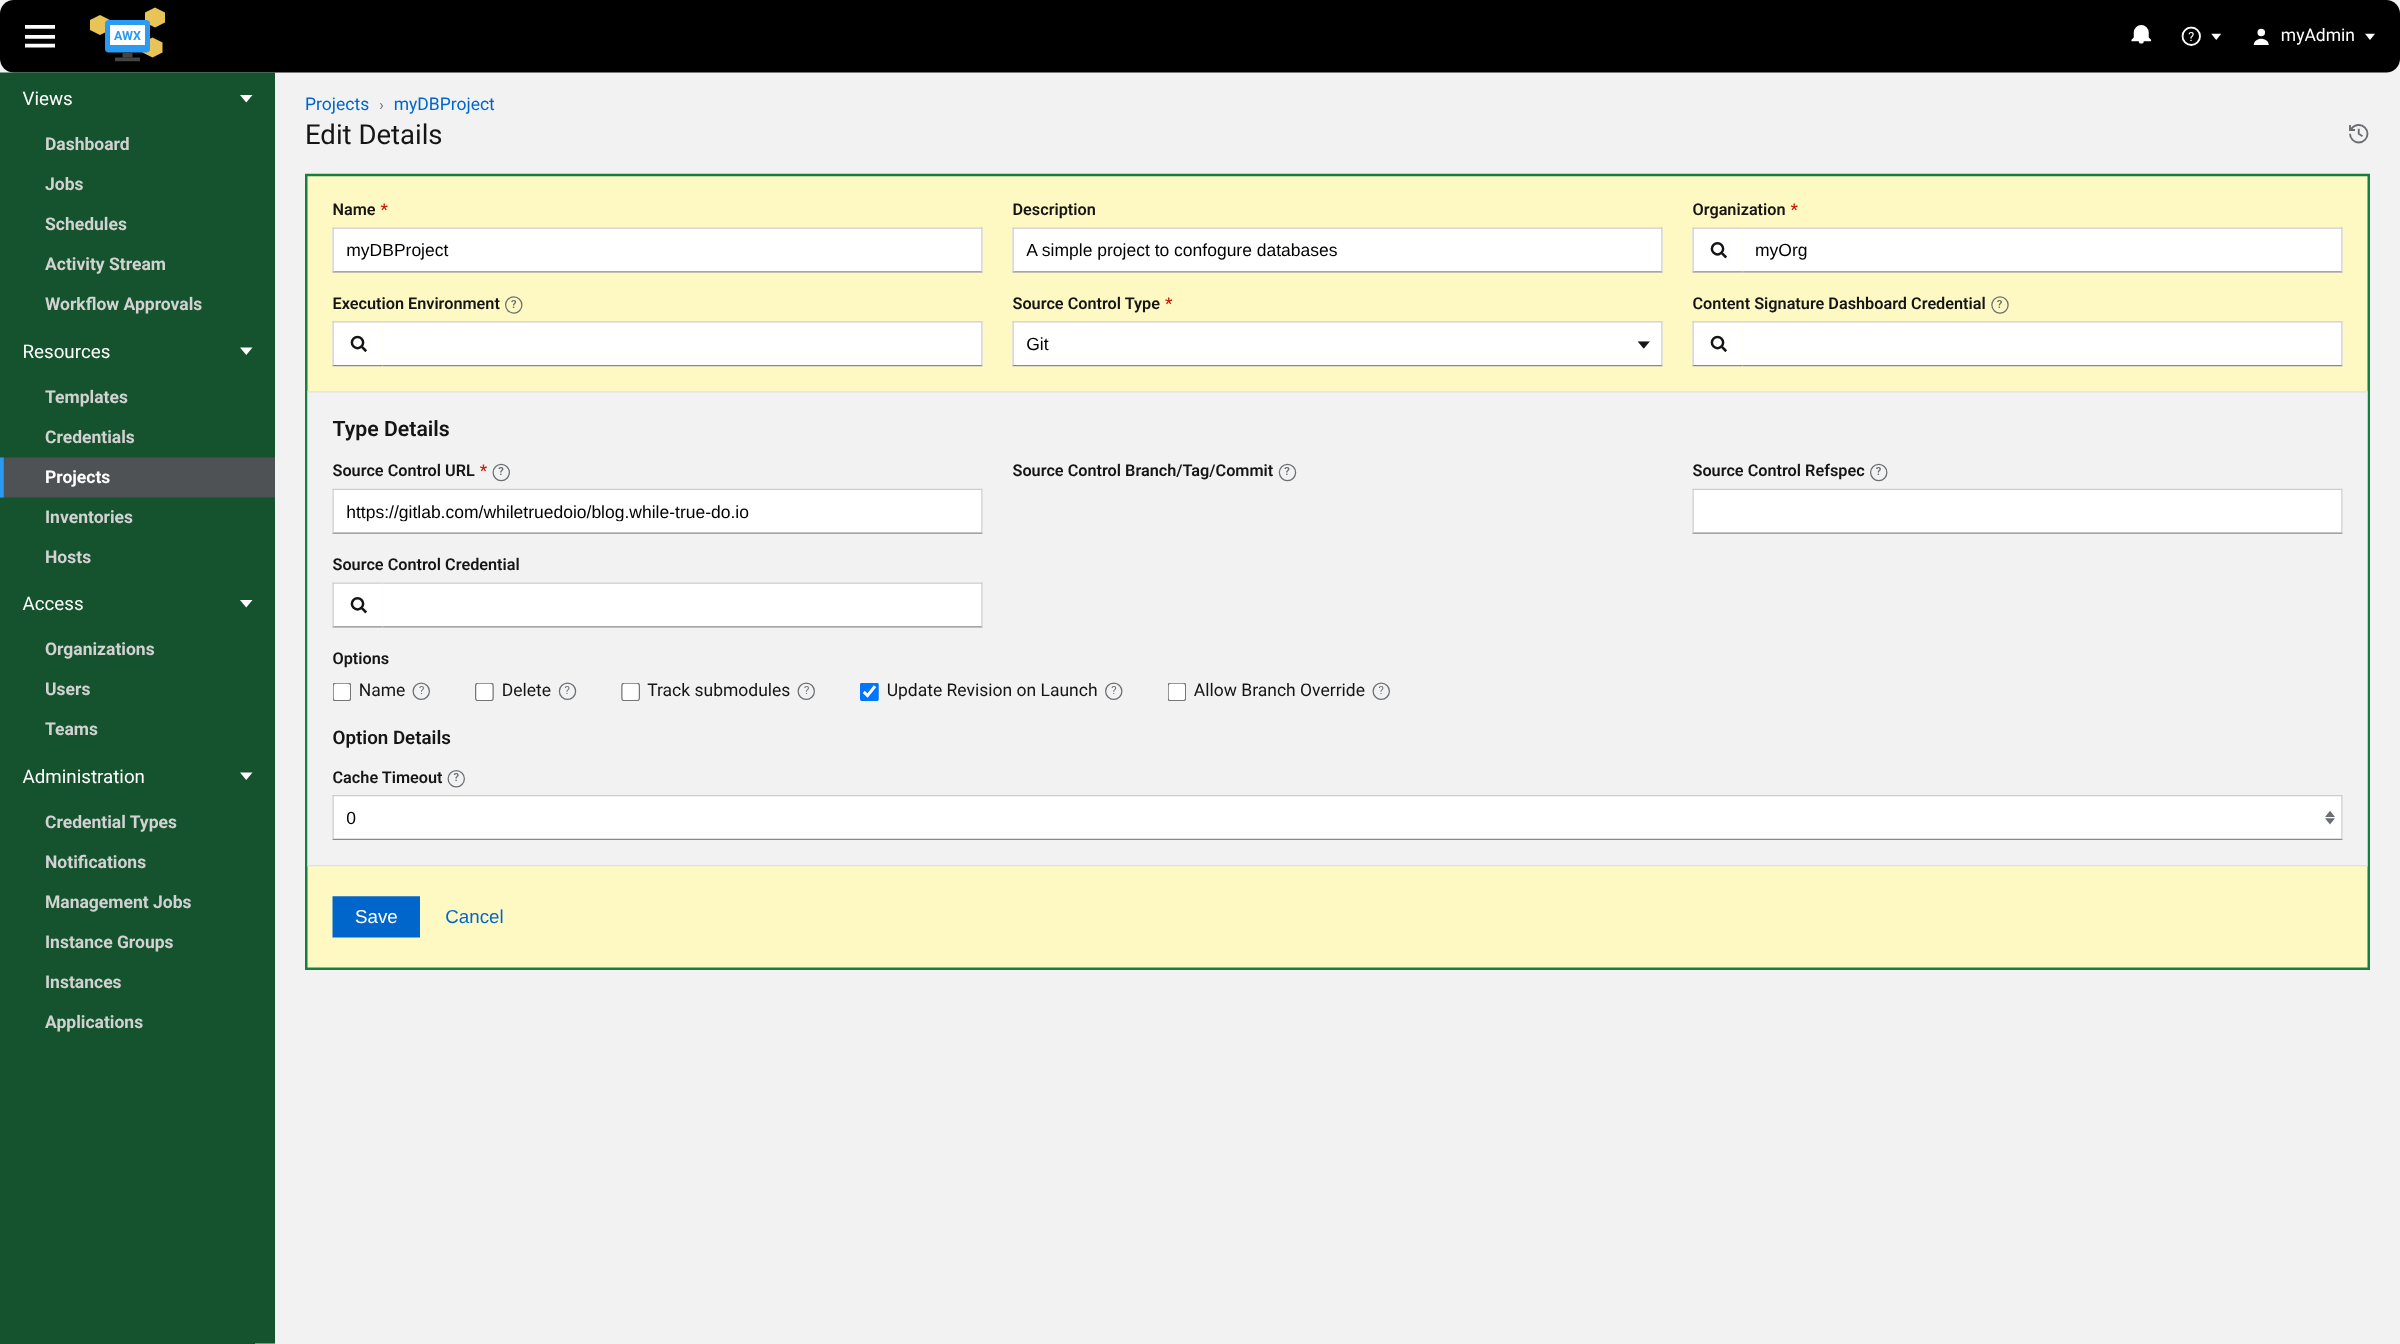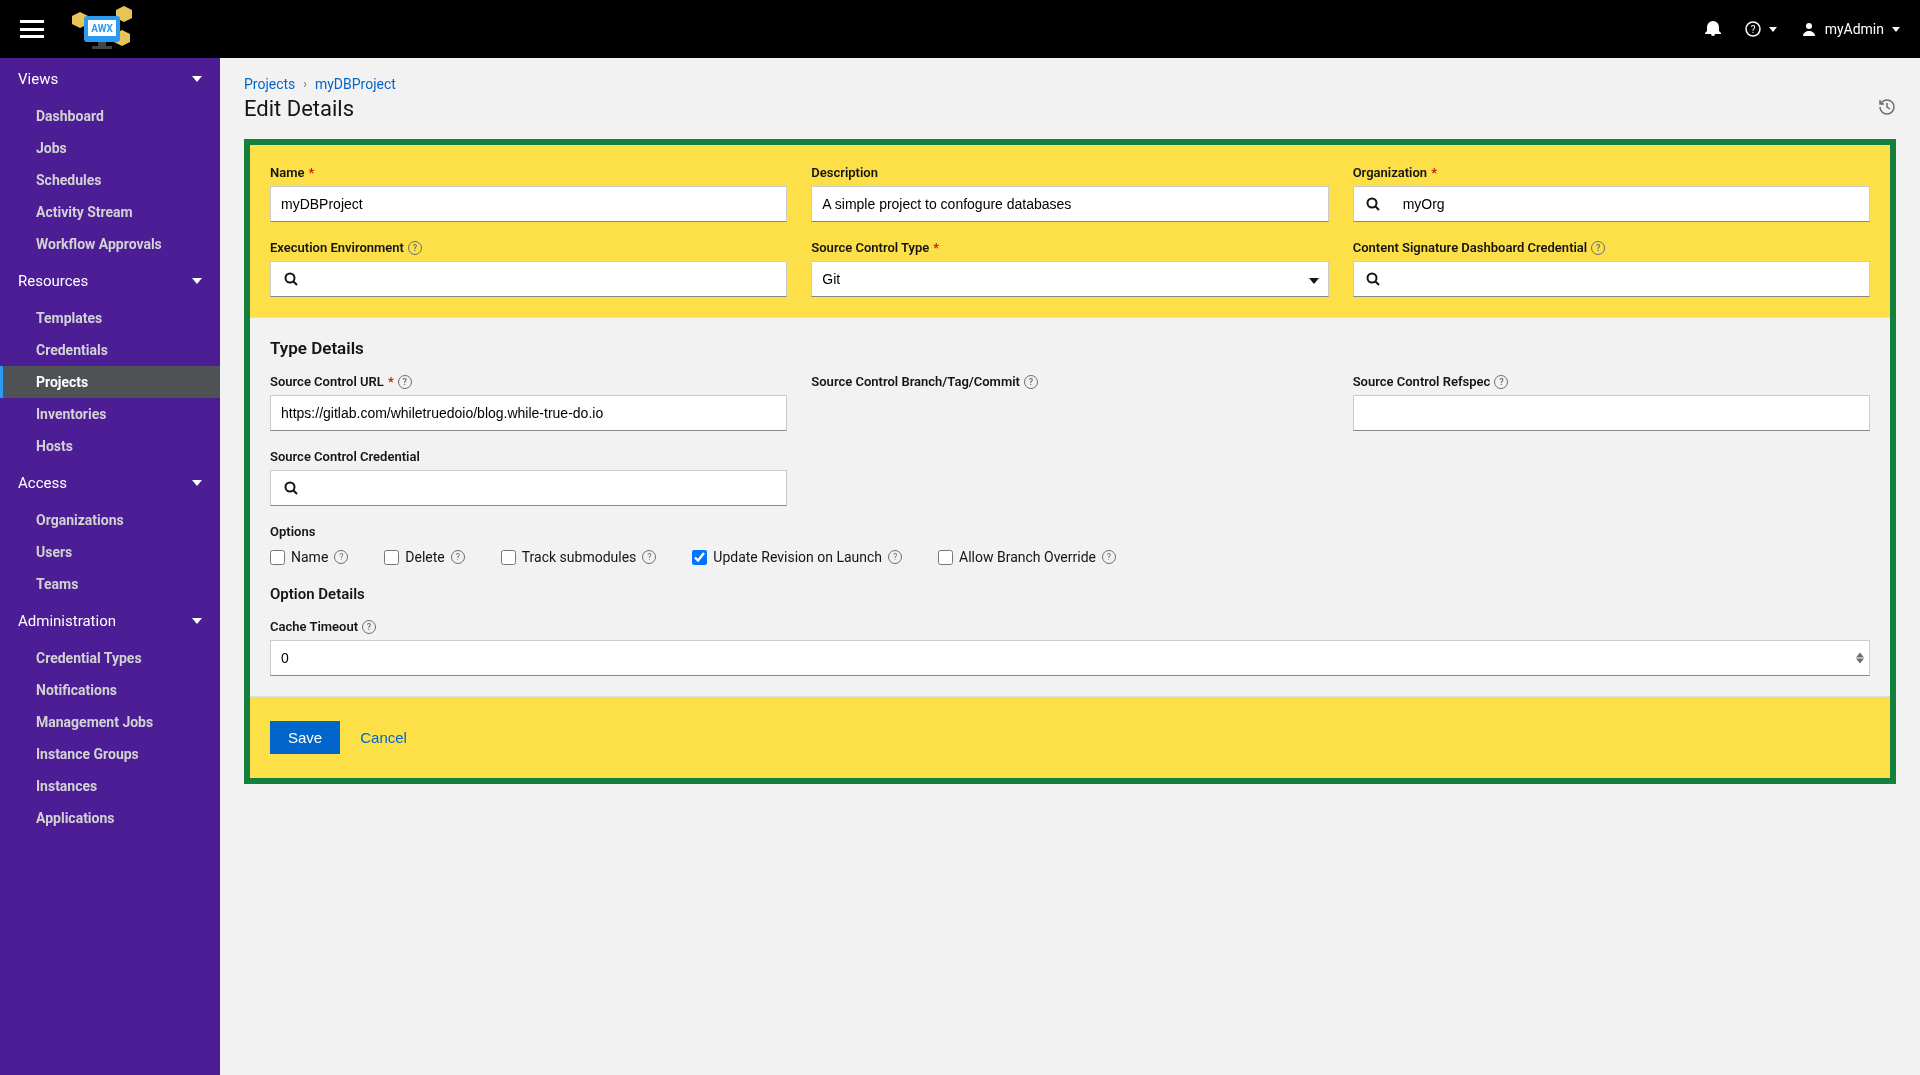--- a/index.html
+++ b/index.html
@@ -1,45 +1,45 @@
 <!DOCTYPE html>
 <html><head>
 <meta charset="utf-8">
 <style>
   * { box-sizing: border-box; margin: 0; padding: 0; }
   body { font-family: -apple-system, BlinkMacSystemFont, "Segoe UI", Roboto, "Helvetica Neue", Arial, sans-serif; font-size: 14px; color: #151515; background: #f2f2f2; }
   
-  .topbar { height: 58px; background: #000; display: flex; align-items: center; justify-content: space-between; padding: 0 20px; }
+  .topbar { height: 58px; background: #000; display: flex; align-items: center; justify-content: space-between; padding: 0 20px; border-radius: 11px; }
   .topbar-left { display: flex; align-items: center; gap: 18px; }
   .hamburger { width: 24px; height: 18px; display: flex; flex-direction: column; justify-content: space-between; cursor: pointer; }
   .hamburger span { height: 3px; background: #fff; display: block; }
   .logo { width: 80px; height: 50px; position: relative; }
   .logo svg { width: 100%; height: 100%; }
   .topbar-right { display: flex; align-items: center; gap: 24px; color: #fff; }
   .topbar-icon { width: 16px; height: 16px; cursor: pointer; }
   .topbar-item { display: flex; align-items: center; gap: 8px; cursor: pointer; }
   .caret-down { width: 0; height: 0; border-left: 4px solid transparent; border-right: 4px solid transparent; border-top: 5px solid #fff; display: inline-block; }
   
   .layout { display: flex; height: calc(100vh - 58px); }
-  .sidebar { width: 220px; background: #4c1d95; color: #d2d2d2; overflow-y: auto; }
+  .sidebar { width: 220px; background: #14532d; color: #d2d2d2; overflow-y: auto; }
   .nav-section { }
   .nav-section-header { display: flex; justify-content: space-between; align-items: center; padding: 12px 18px; cursor: pointer; font-size: 15px; color: #fff; }
   .chev-down { width: 0; height: 0; border-left: 5px solid transparent; border-right: 5px solid transparent; border-top: 6px solid #fff; }
   .nav-item { padding: 8px 18px 8px 36px; cursor: pointer; font-size: 14px; color: #d2d2d2; font-weight: bold; }
   .nav-item.active { background: #4f5255; border-left: 3px solid #2b9af3; padding-left: 33px; color: #fff; }
   
   .main { flex: 1; overflow-y: auto; padding: 18px 24px; }
   .breadcrumb { font-size: 14px; margin-bottom: 4px; display: flex; align-items: center; gap: 8px; }
   .breadcrumb a { color: #0066cc; text-decoration: none; }
   .breadcrumb .sep { color: #6a6e73; font-size: 12px; }
   .page-title-row { display: flex; justify-content: space-between; align-items: center; margin-bottom: 18px; }
   .page-title { font-size: 22px; font-weight: 400; }
   .history-icon { cursor: pointer; }
   
-  .card { background: #fde047; border: 6px solid #15803d; }
+  .card { background: #fef9c3; border: 2px solid #15803d; }
   .form-section { padding: 20px 20px; }
   .form-section.gray { background: #f2f2f2; border-top: 1px solid #e0e0e0; border-bottom: 1px solid #e0e0e0; }
   .form-row { display: grid; grid-template-columns: 1fr 1fr 1fr; gap: 24px; margin-bottom: 18px; }
   .form-group { display: flex; flex-direction: column; }
   .form-label { font-size: 13px; font-weight: 600; margin-bottom: 6px; display: flex; align-items: center; gap: 4px; }
   .req { color: #c9190b; }
   .help-icon { width: 14px; height: 14px; border: 1px solid #6a6e73; border-radius: 50%; display: inline-flex; align-items: center; justify-content: center; font-size: 9px; color: #6a6e73; cursor: pointer; }
   .form-input { height: 36px; border: 1px solid #ccc; border-bottom: 1px solid #888; padding: 0 10px; font-size: 14px; background: #fff; }
   .lookup { display: flex; }
   .lookup-btn { width: 40px; height: 36px; border: 1px solid #ccc; border-right: none; border-bottom: 1px solid #888; background: #fff; display: flex; align-items: center; justify-content: center; cursor: pointer; }

